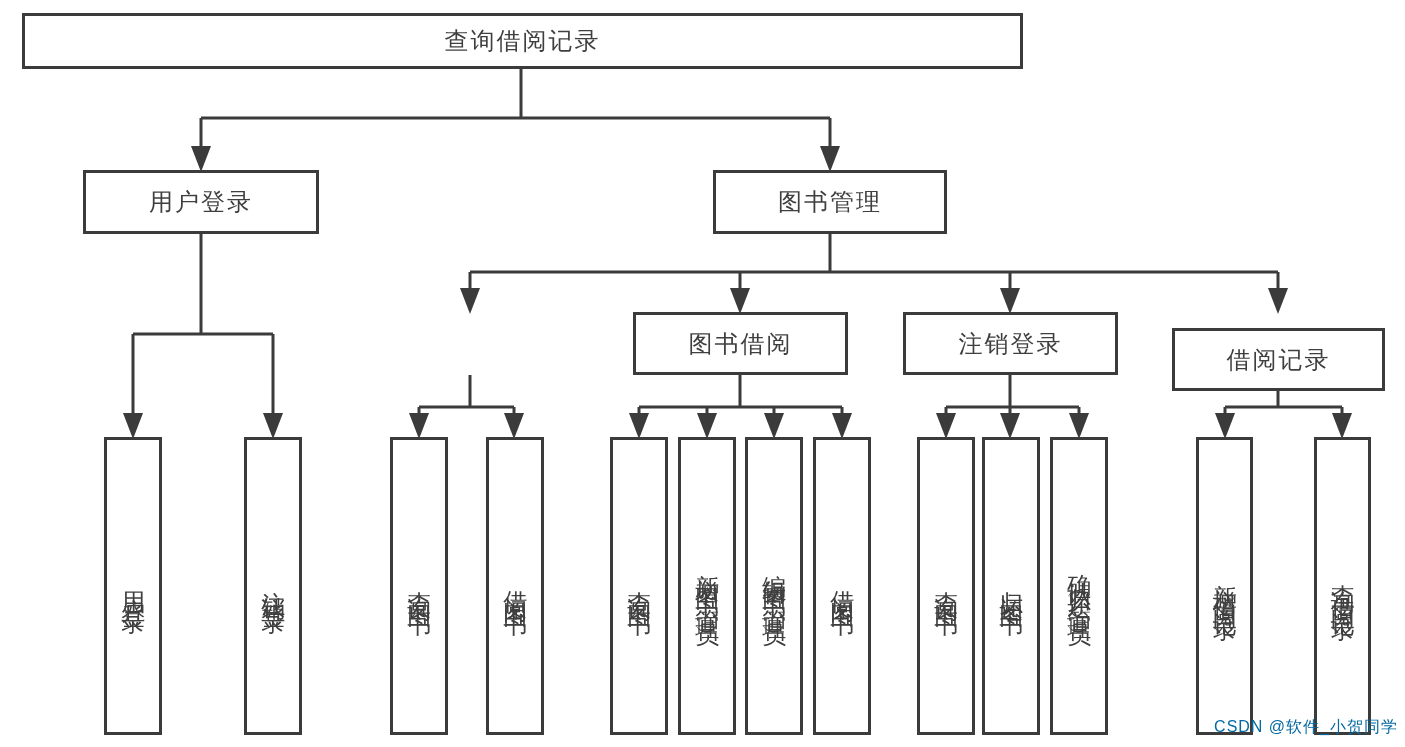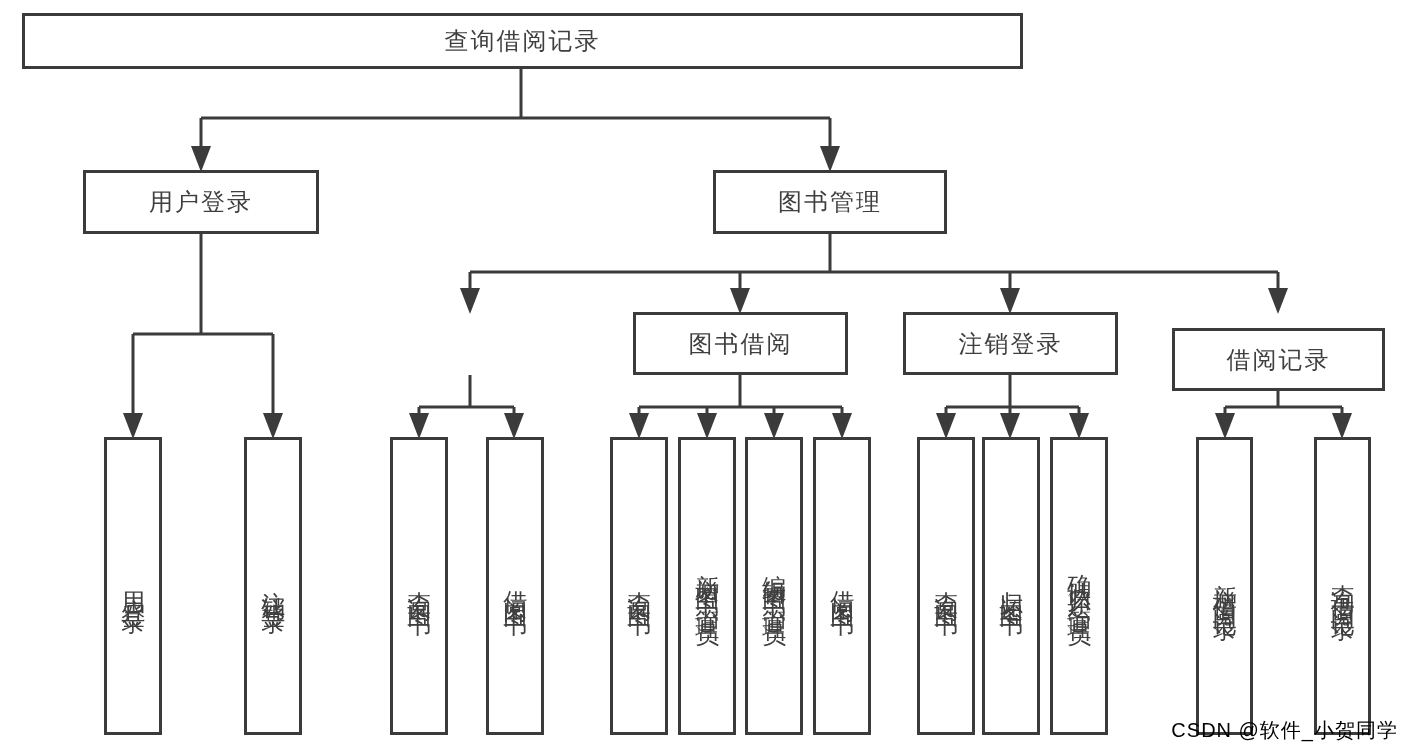--- a/index.html
+++ b/index.html
@@ -64,23 +64,23 @@
   .l-8  { left: 813px; }
   .l-9  { left: 917px; }
   .l-10 { left: 982px; }
   .l-11 { left: 1050px; }
   .l-12 { left: 1196px; width: 57px; }
   .l-13 { left: 1314px; width: 57px; }
   .watermark {
     position: absolute;
     top: 717px;
     right: 7px;
-    font-size: 20px;
+    font-size: 16px;
     letter-spacing: 1px;
-    color: #000000;
+    color: #0369a1;
     white-space: nowrap;
   }
 </style>
 </head>
 <body>
 
 <div class="canvas">
 
   <svg class="connectors" viewBox="0 0 1405 747" xmlns="http://www.w3.org/2000/svg">
     <g stroke="#3b3b3b" stroke-width="3" fill="none">

